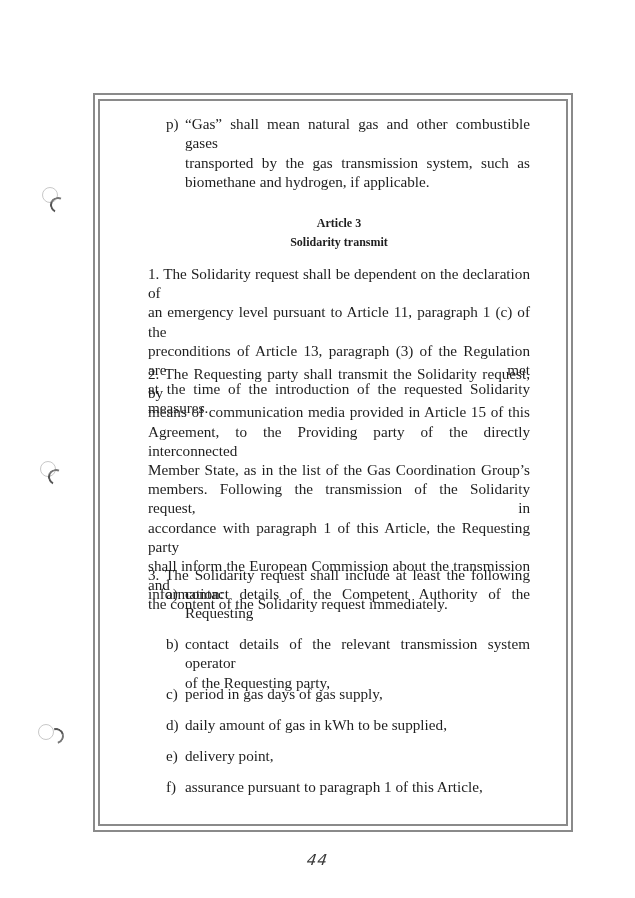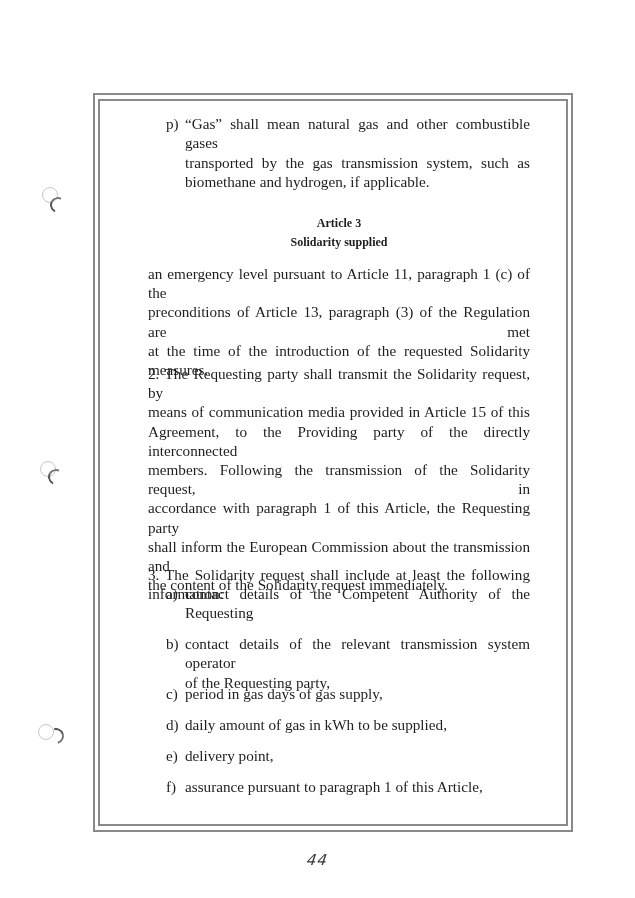--- a/index.html
+++ b/index.html
@@ -152,32 +152,34 @@
   <div class="list-item" style="top:114px; left:166px; width:364px;">
     <span class="marker">p)</span>
     <span class="text">
       <span class="line">“Gas” shall mean natural gas and other combustible gases</span>
       <span class="line">transported by the gas transmission system, such as</span>
       <span class="line last">biomethane and hydrogen, if applicable.</span>
     </span>
   </div>
 
   <div class="heading" style="top:214px;">Article 3</div>
-  <div class="heading" style="top:233px;">Solidarity supplied</div>
+  <div class="heading" style="top:233px;">Solidarity transmit</div>
 
   <div class="para" style="top:264px;">
+    <span class="line">1. The Solidarity request shall be dependent on the declaration of</span>
     <span class="line">an emergency level pursuant to Article 11, paragraph 1 (c) of the</span>
     <span class="line">preconditions of Article 13, paragraph (3) of the Regulation are met</span>
     <span class="line">at the time of the introduction of the requested Solidarity measures.</span>
   </div>
 
   <div class="para" style="top:364px;">
     <span class="line">2. The Requesting party shall transmit the Solidarity request, by</span>
     <span class="line">means of communication media provided in Article 15 of this</span>
     <span class="line">Agreement, to the Providing party of the directly interconnected</span>
+    <span class="line">Member State, as in the list of the Gas Coordination Group’s</span>
     <span class="line">members. Following the transmission of the Solidarity request, in</span>
     <span class="line">accordance with paragraph 1 of this Article, the Requesting party</span>
     <span class="line">shall inform the European Commission about the transmission and</span>
     <span class="line last">the content of the Solidarity request immediately.</span>
   </div>
 
   <div class="para" style="top:545px;margin-top:20px;">
     <span class="line">3. The Solidarity request shall include at least the following</span>
     <span class="line last">information:</span>
   </div>

